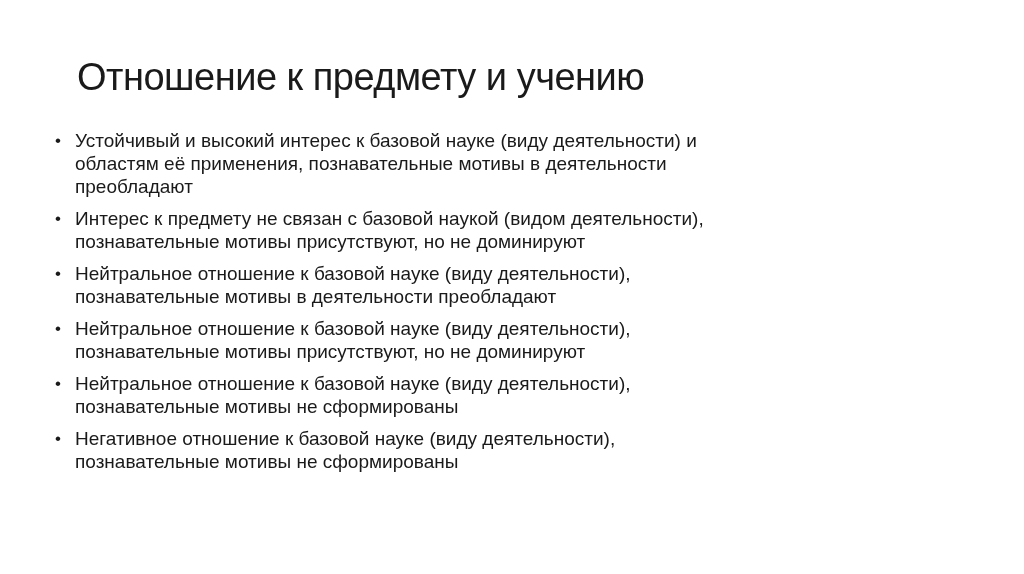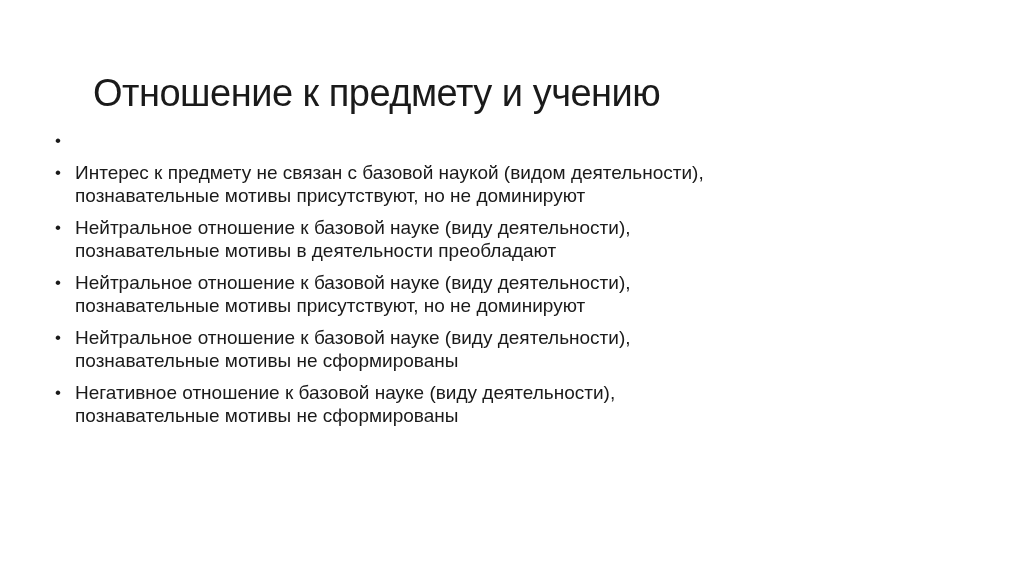--- a/index.html
+++ b/index.html
@@ -16,21 +16,21 @@
     position: relative;
     width: 1024px;
     height: 574px;
     background: var(--bg, #ffffff);
     overflow: hidden;
   }
   .slide-title {
     position: absolute;
     left: 77px;
     top: 56px;
-    margin: 16px;
+    margin: 0;
     font-size: 38px;
     line-height: 1.15;
     font-weight: 300;
     letter-spacing: -0.5px;
     color: var(--fg, #1a1a1a);
     font-family: "Liberation Sans", sans-serif;
   }
   .bullet-list {
     position: absolute;
     left: 55px;
@@ -60,20 +60,23 @@
 </style>
 </head>
 <body>
 
 <div class="slide">
   <h1 class="slide-title">Отношение к предмету и учению</h1>
 
   <ul class="bullet-list">
     <li class="bullet-item">
       <span class="bullet-marker">•</span>
+      <span class="bullet-text">Устойчивый и высокий интерес к базовой науке (виду деятельности) и
+областям её применения, познавательные мотивы в деятельности
+преобладают</span>
     </li>
     <li class="bullet-item">
       <span class="bullet-marker">•</span>
       <span class="bullet-text">Интерес к предмету не связан с базовой наукой (видом деятельности),
 познавательные мотивы присутствуют, но не доминируют</span>
     </li>
     <li class="bullet-item">
       <span class="bullet-marker">•</span>
       <span class="bullet-text">Нейтральное отношение к базовой науке (виду деятельности),
 познавательные мотивы в деятельности преобладают</span>

